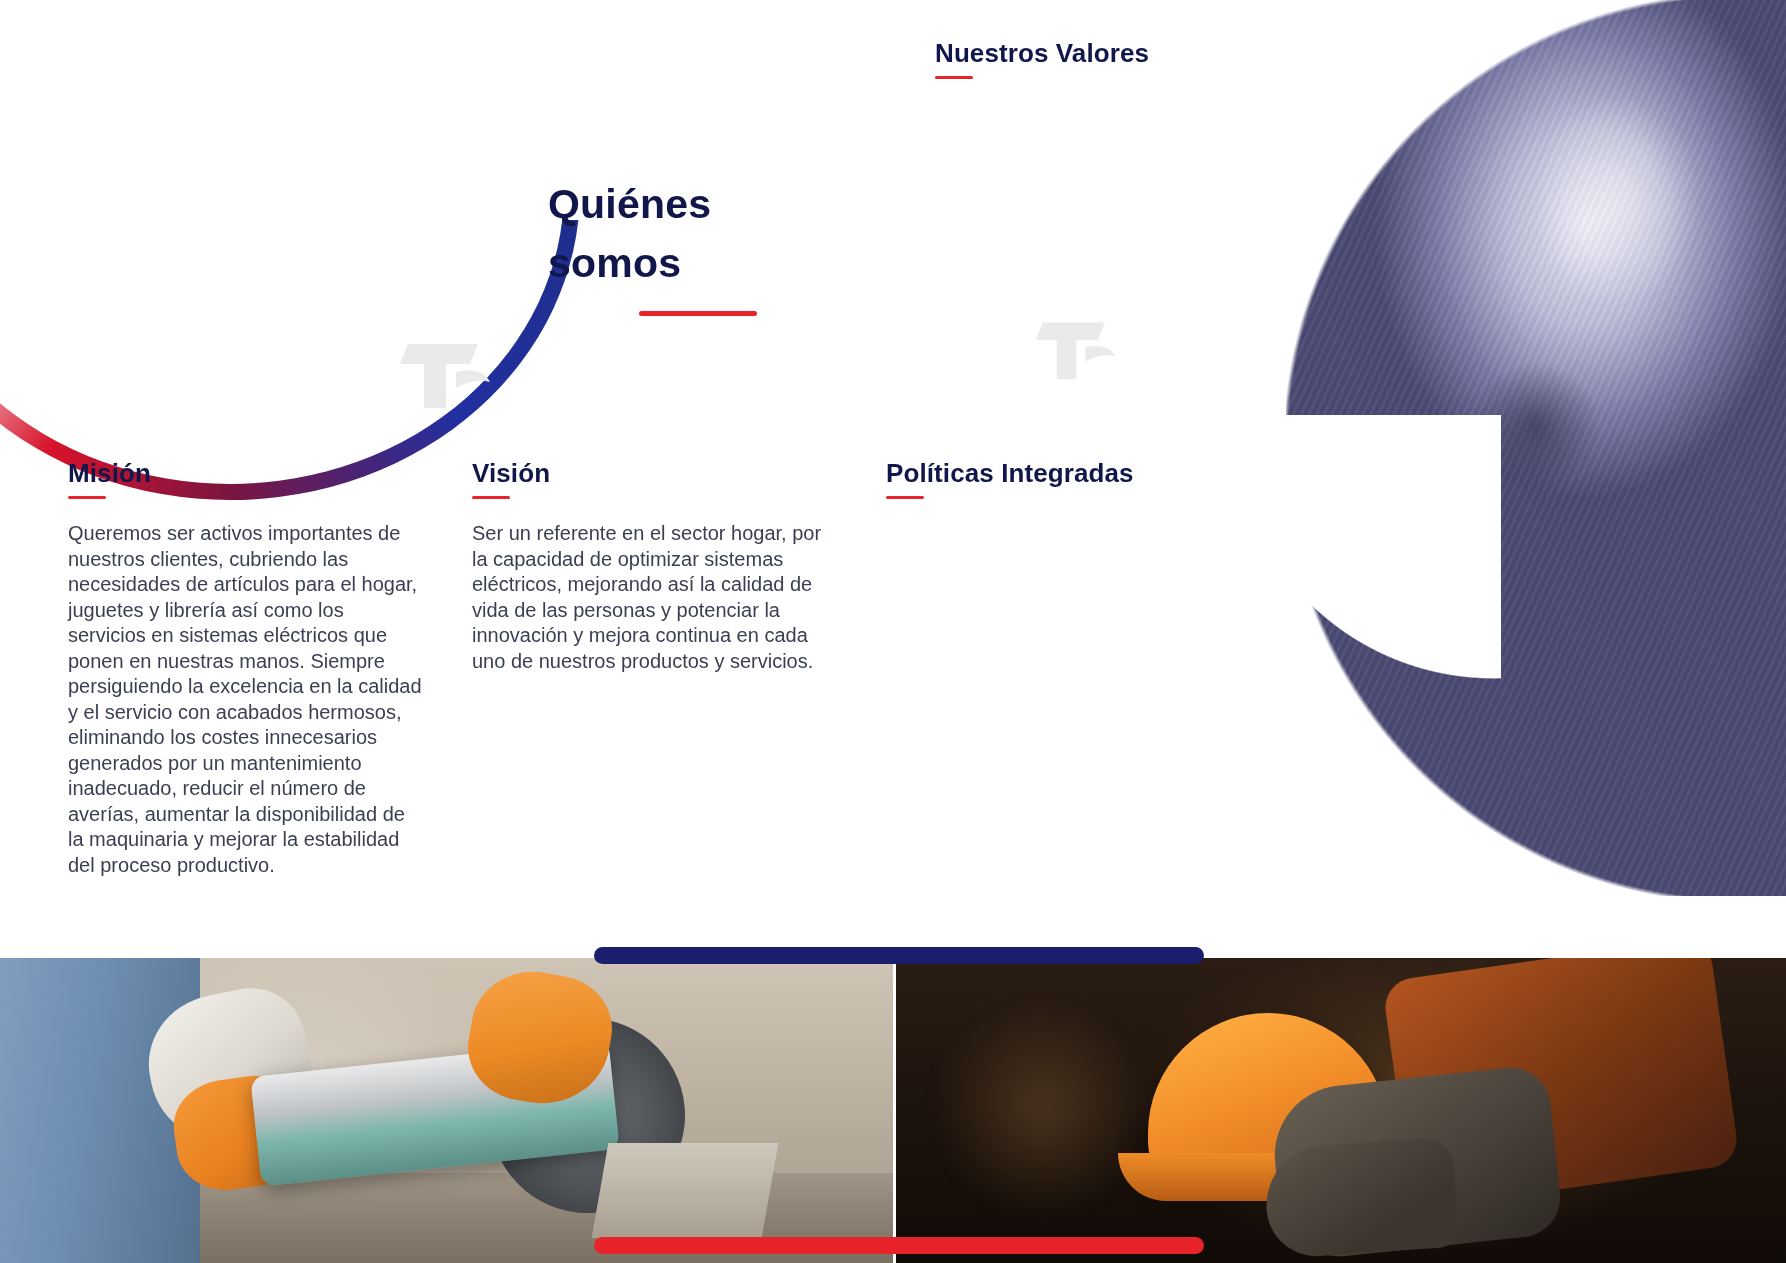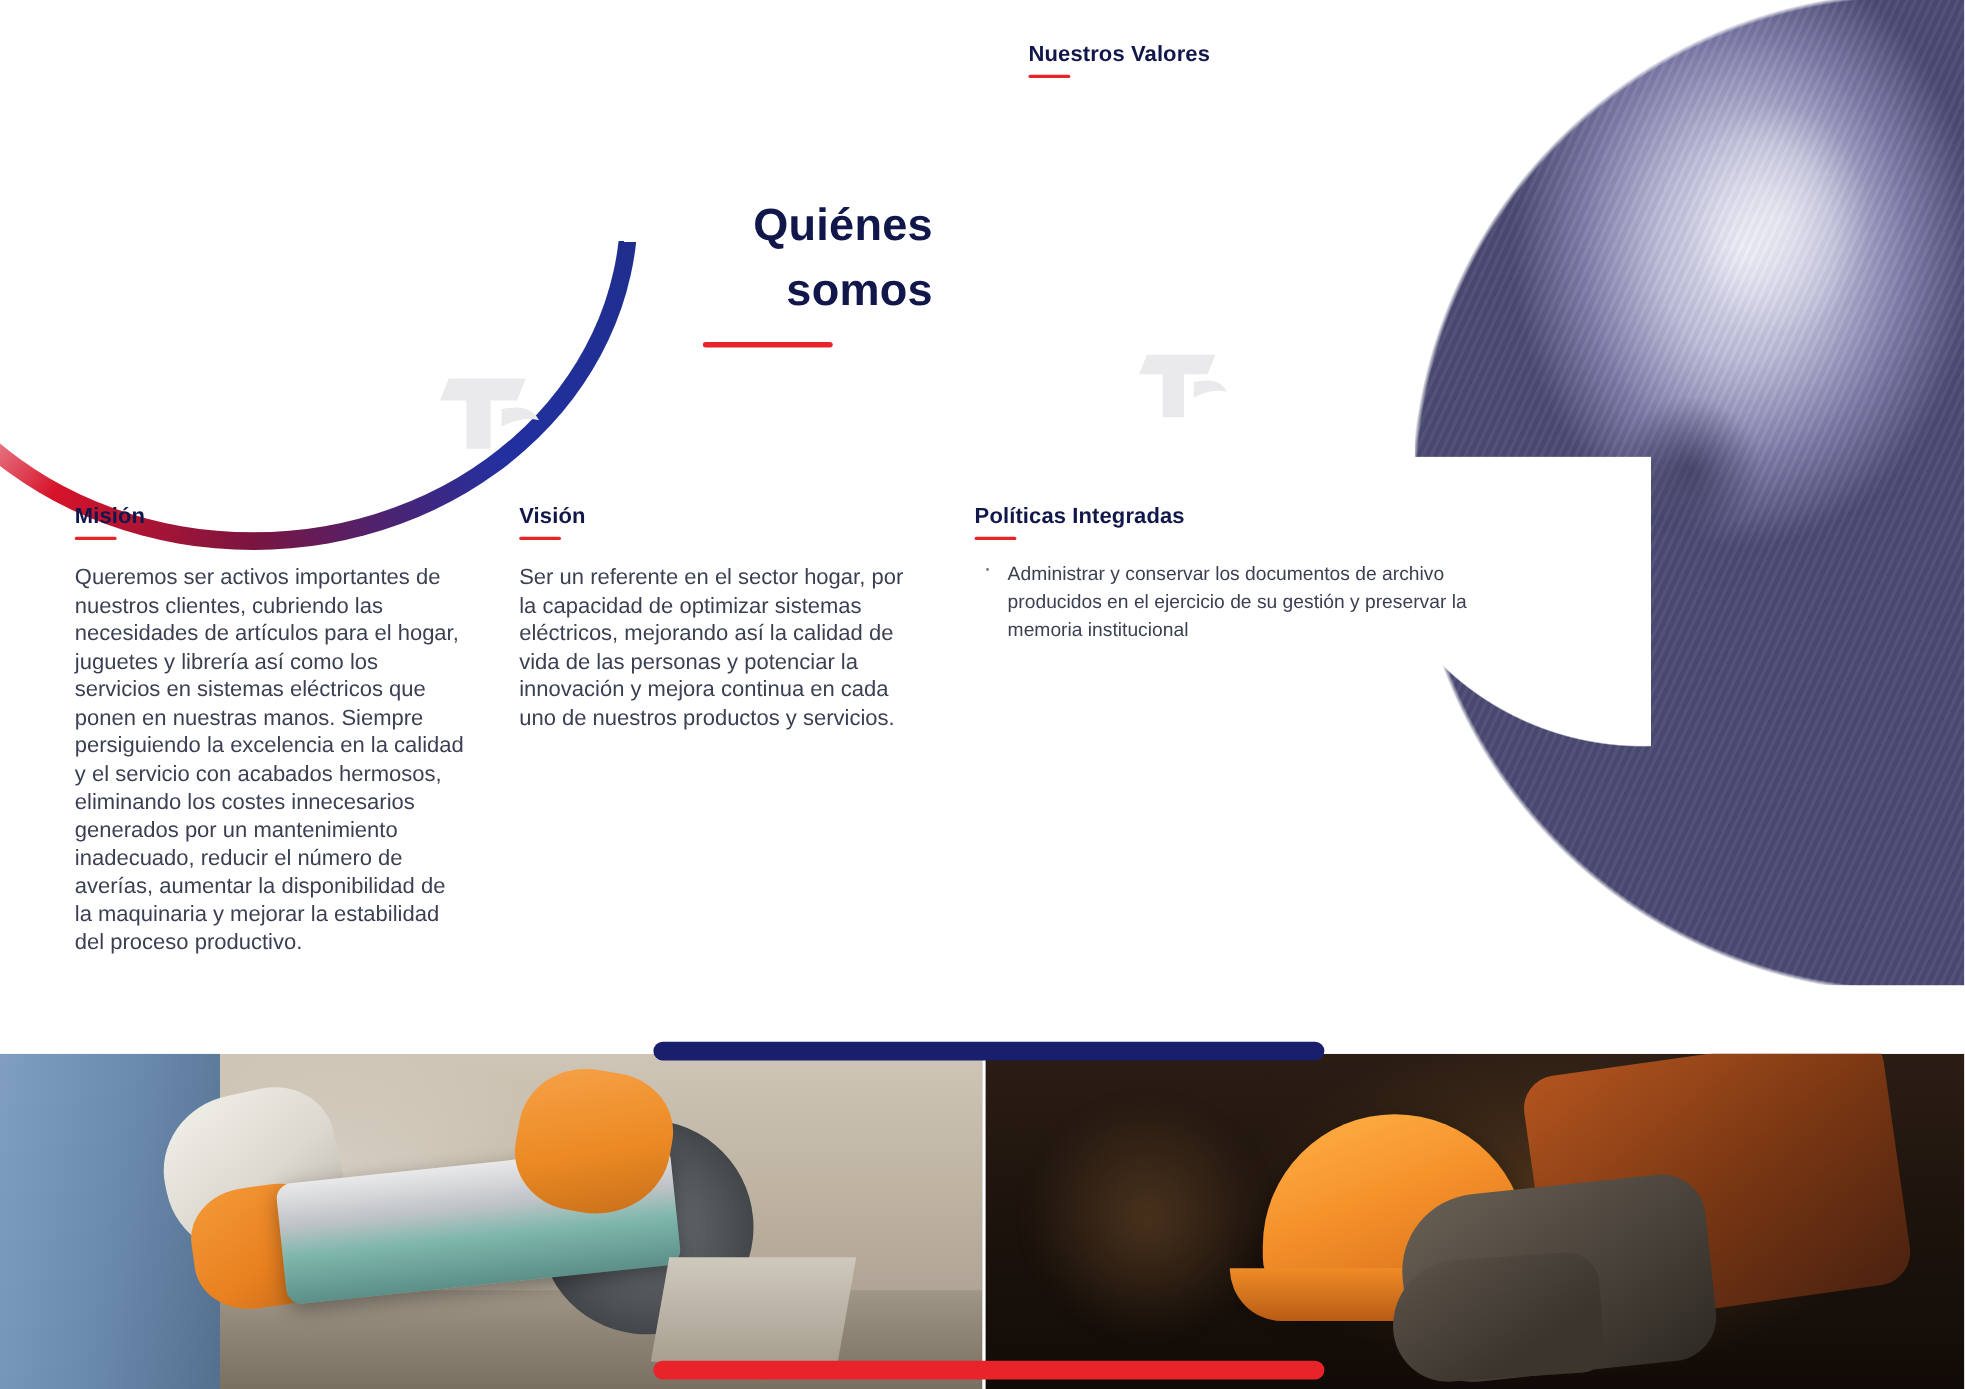--- a/index.html
+++ b/index.html
@@ -157,21 +157,21 @@
   
   .watermark {
     position: absolute;
     color: #e7e7e9;
     font-weight: 700;
     user-select: none;
   }
 
   
   .heading {
-    font-size: 20px;
+    font-size: 26px;
     font-weight: 700;
     color: #11174a;
     letter-spacing: .1px;
   }
   .heading-rule {
     width: 38px;
     height: 3px;
     background: #e8232a;
     margin-top: 7px;
     border-radius: 2px;
@@ -182,21 +182,21 @@
     line-height: 25.5px;
     color: #3a3f52;
   }
 
   
   .title-block {
     position: absolute;
     left: 548px;
     top: 175px;
     width: 300px;
-    text-align: right;
+    text-align: left;
   }
   .title-line {
     font-size: 41px;
     font-weight: 700;
     color: #11174a;
     line-height: 1.45;
     letter-spacing: .2px;
   }
   .title-rule {
     width: 118px;
@@ -429,21 +429,20 @@
   <div class="col" id="vision">
     <div class="heading">Visión</div>
     <div class="heading-rule"></div>
     <p class="body-text">Ser un referente en el sector hogar, por la capacidad de optimizar sistemas eléctricos, mejorando así la calidad de vida de las personas y potenciar la innovación y mejora continua en cada uno de nuestros productos y servicios.</p>
   </div>
 
   <div class="col" id="politicas">
     <div class="heading">Políticas Integradas</div>
     <div class="heading-rule"></div>
     <ul class="bullets spaced">
-      <li>Administrar y conservar los documentos de archivo producidos en el ejercicio de su gestión y preservar la memoria institucional</li>
     </ul>
   </div>
 
   <div class="bottom">
     <div class="photo photo-left">
       <div class="bg"></div>
       <div class="ground"></div>
       <div class="jeans"></div>
       <div class="glove1"></div>
       <div class="glove1b"></div>

